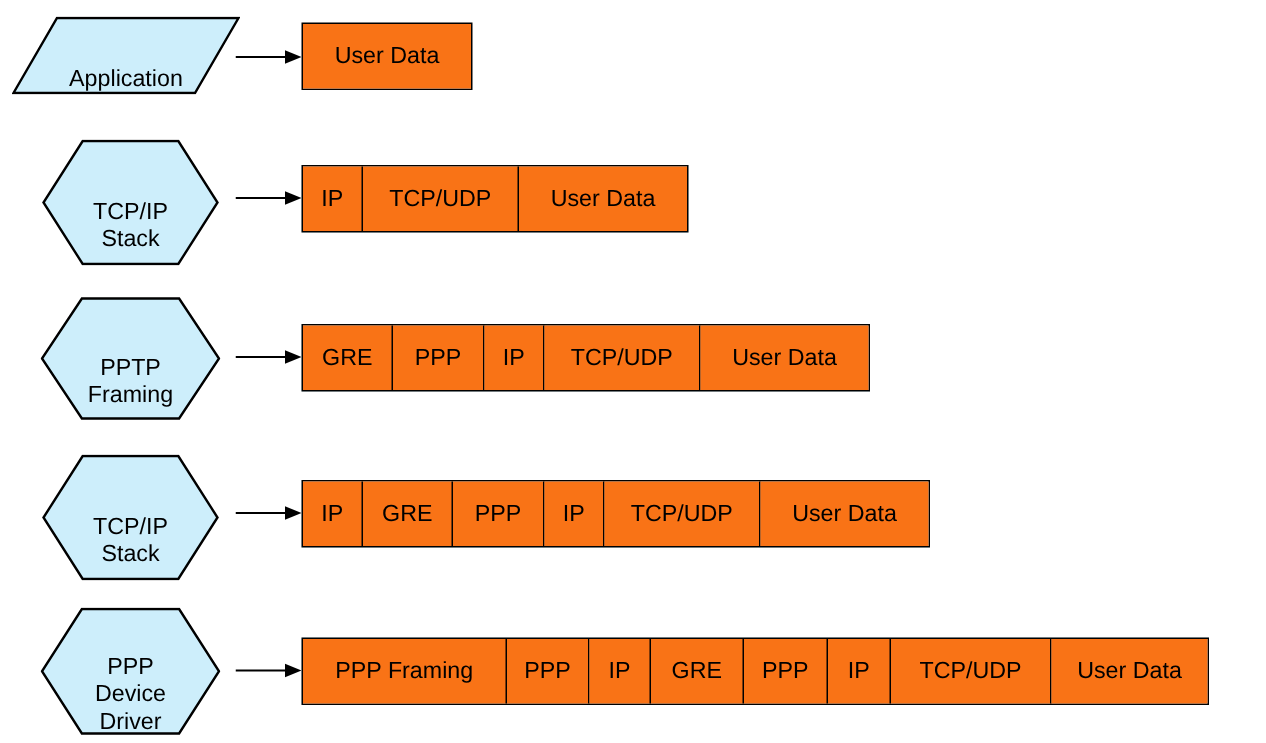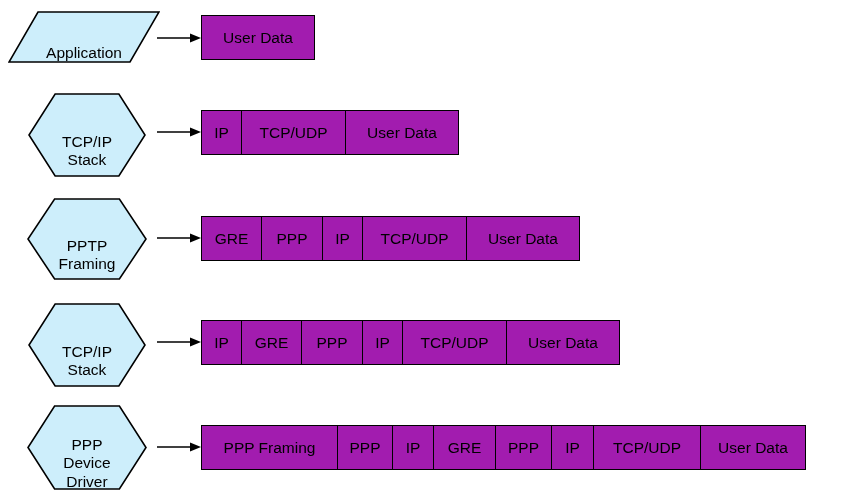--- a/index.html
+++ b/index.html
@@ -62,21 +62,21 @@
     background: #cdeefb;
     height: 45px;
   }
   .cell {
     box-sizing: border-box;
     display: flex;
     align-items: center;
     justify-content: center;
     font-size: 15.5px;
     color: #000000;
-    background: #a21caf;
+    background: #f97316;
     border-right: 1.6px solid #000000;
     white-space: nowrap;
     padding: 0 2px;
   }
   .cell:last-child { border-right: none; }
 </style>
 </head>
 <body>
 
 <div id="diagram">

